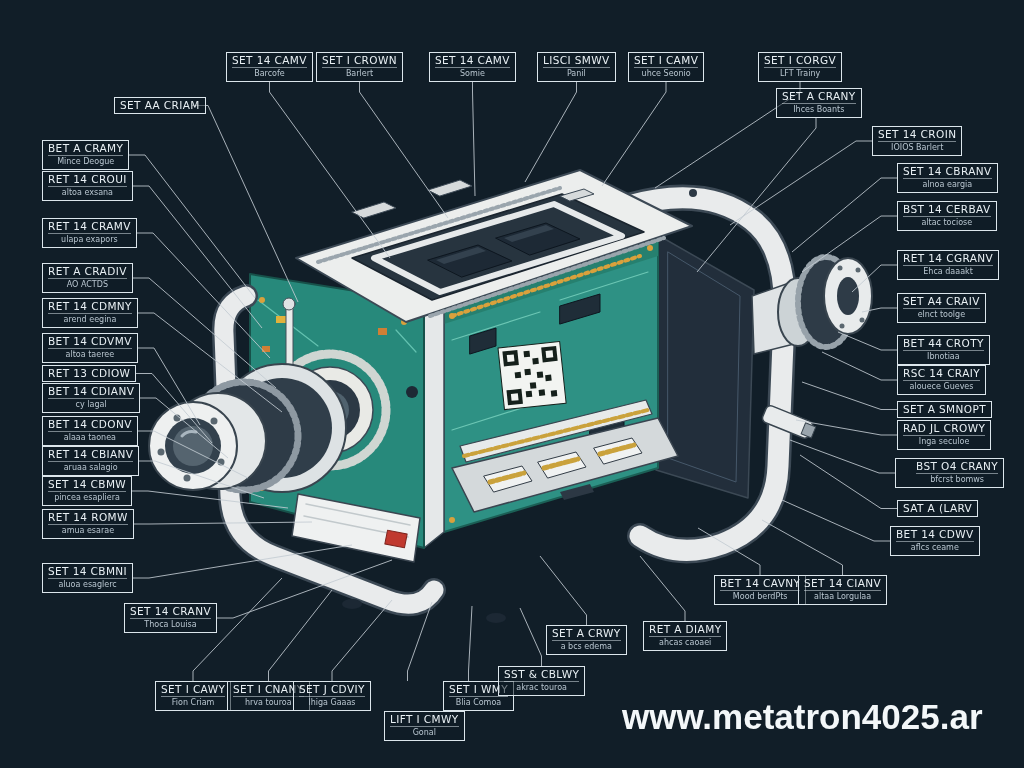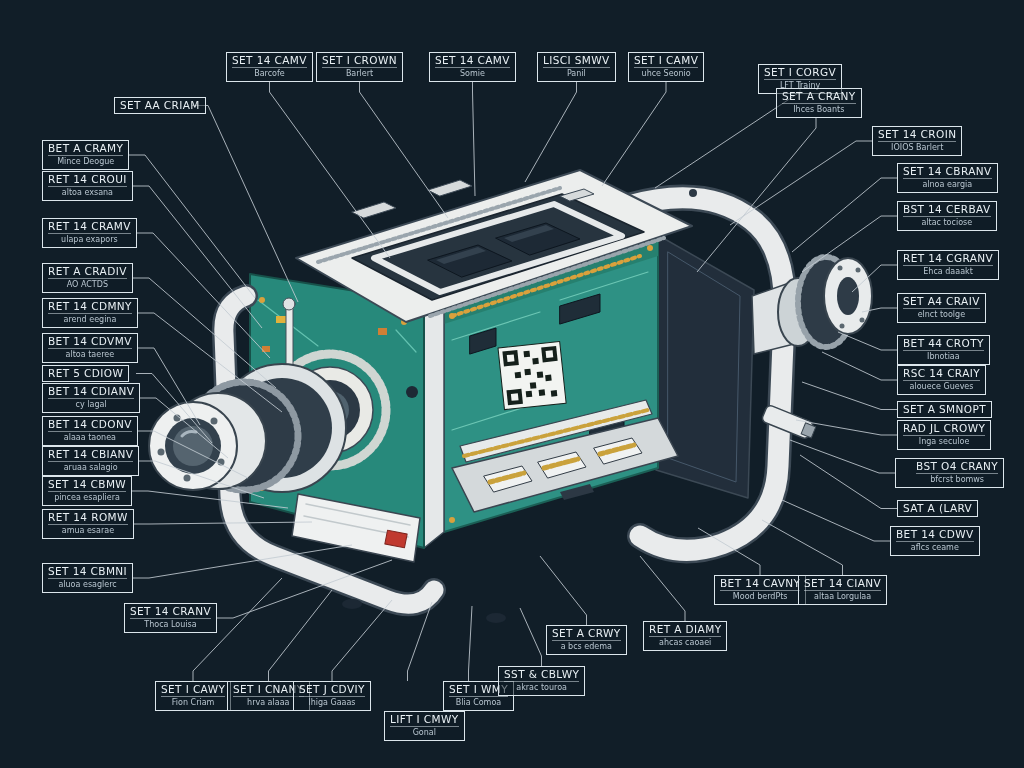--- a/index.html
+++ b/index.html
@@ -253,21 +253,21 @@
       <div class="label-sub">Somie</div>
     </div>
       <div class="label" style="left: 537px; top: 52px;">
       <div class="label-title">LISCI SMWV</div>
       <div class="label-sub">Panil</div>
     </div>
       <div class="label" style="left: 628px; top: 52px;">
       <div class="label-title">SET I CAMV</div>
       <div class="label-sub">uhce Seonio</div>
     </div>
-      <div class="label" style="left: 758px; top: 64px;">
+      <div class="label" style="left: 758px; top: 52px;">
       <div class="label-title">SET I CORGV</div>
       <div class="label-sub">LFT Trainy</div>
     </div>
       <div class="label" style="left: 776px; top: 88px;">
       <div class="label-title">SET A CRANY</div>
       <div class="label-sub">Ihces Boants</div>
     </div>
       <div class="label" style="left: 42px; top: 140px;">
       <div class="label-title">BET A CRAMY</div>
       <div class="label-sub">Mince Deogue</div>
@@ -286,21 +286,21 @@
     </div>
       <div class="label" style="left: 42px; top: 298px;">
       <div class="label-title">RET 14 CDMNY</div>
       <div class="label-sub">arend eegina</div>
     </div>
       <div class="label" style="left: 42px; top: 333px;">
       <div class="label-title">BET 14 CDVMV</div>
       <div class="label-sub">altoa taeree</div>
     </div>
       <div class="label" style="left: 42px; top: 365px;">
-      <div class="label-title">RET 5 CDIOW</div>
+      <div class="label-title">RET 13 CDIOW</div>
 
     </div>
       <div class="label" style="left: 42px; top: 383px;">
       <div class="label-title">BET 14 CDIANV</div>
       <div class="label-sub">cy lagal</div>
     </div>
       <div class="label" style="left: 42px; top: 416px;">
       <div class="label-title">BET 14 CDONV</div>
       <div class="label-sub">alaaa taonea</div>
     </div>
@@ -323,21 +323,21 @@
       <div class="label" style="left: 124px; top: 603px;">
       <div class="label-title">SET 14 CRANV</div>
       <div class="label-sub">Thoca Louisa</div>
     </div>
       <div class="label" style="left: 155px; top: 681px;">
       <div class="label-title">SET I CAWY</div>
       <div class="label-sub">Fion Criam</div>
     </div>
       <div class="label" style="left: 227px; top: 681px;">
       <div class="label-title">SET I CNANY</div>
-      <div class="label-sub">hrva alaaa</div>
+      <div class="label-sub">hrva touroa</div>
     </div>
       <div class="label" style="left: 293px; top: 681px;">
       <div class="label-title">SET J CDVIY</div>
       <div class="label-sub">Ihiga Gaaas</div>
     </div>
       <div class="label" style="left: 384px; top: 681px; margin-top: 30px;">
       <div class="label-title">LIFT I CMWY</div>
       <div class="label-sub">Gonal</div>
     </div>
       <div class="label" style="left: 443px; top: 681px;">
@@ -407,13 +407,14 @@
       <div class="label" style="left: 897px; top: 500px;">
       <div class="label-title">SAT A (LARV</div>
 
     </div>
       <div class="label" style="left: 890px; top: 526px;">
       <div class="label-title">BET 14 CDWV</div>
       <div class="label-sub">aflcs ceame</div>
     </div>
     </div>
 
+  <div class="watermark">www.metatron4025.ar</div>
 </div>
 
 </body></html>

